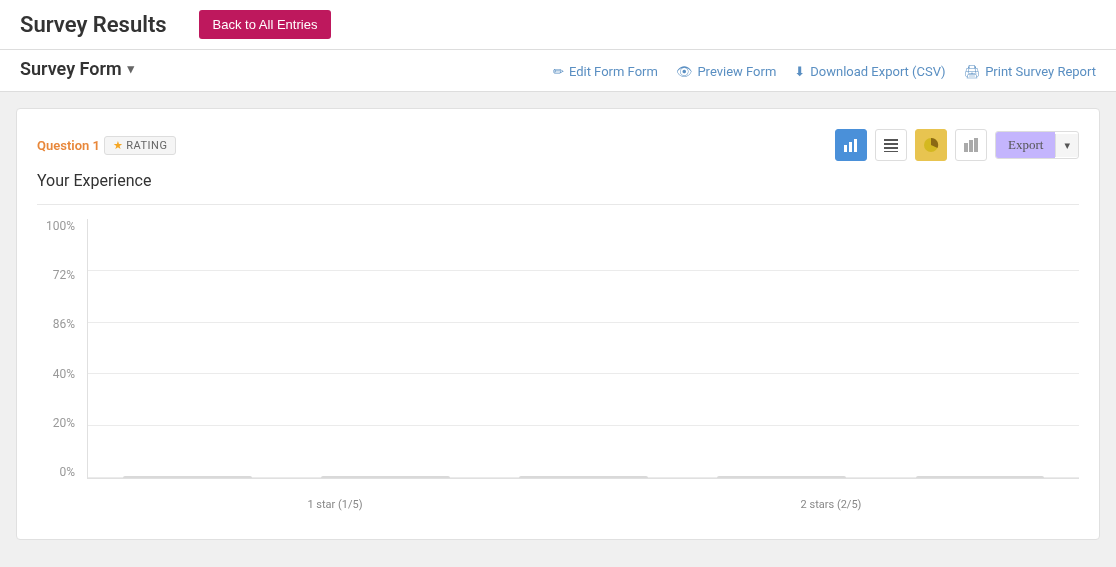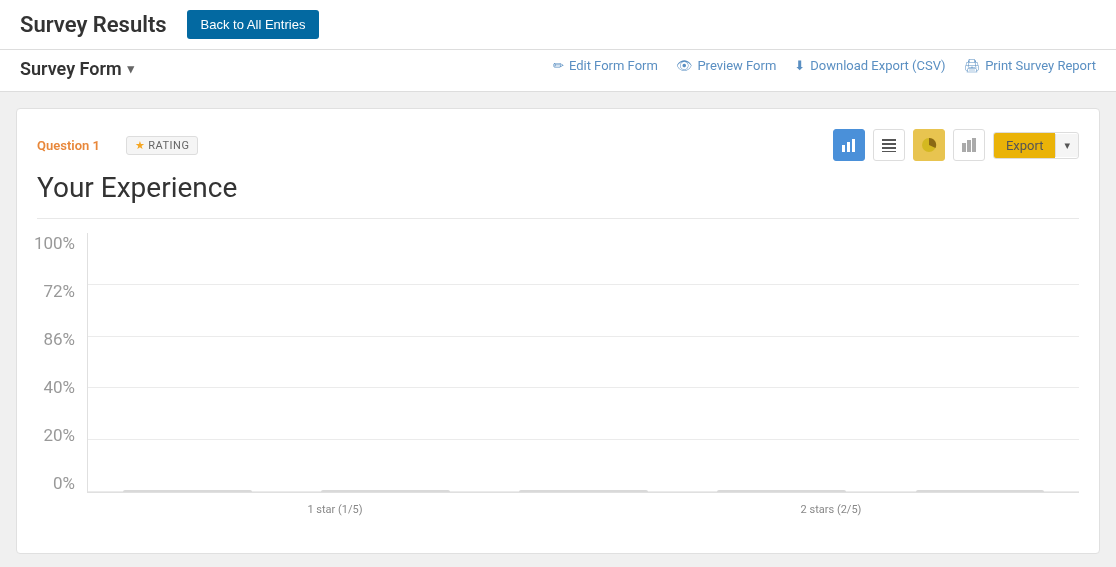--- a/index.html
+++ b/index.html
@@ -11,29 +11,29 @@
       padding: 10px 20px;
       display: flex;
       align-items: center;
       justify-content: space-between;
       border-bottom: 1px solid #ddd;
       min-height: 50px;
     }
     .top-header-left {
       display: flex;
       align-items: center;
-      gap: 20px;
+      gap: 32px;
     }
     .page-title {
       font-size: 22px;
       font-weight: 600;
       color: #333;
     }
     .back-btn {
-      background: #0369a1;
+      background: #be185d;
       color: #fff;
       border: none;
       padding: 7px 14px;
       border-radius: 3px;
       cursor: pointer;
       font-size: 13px;
       font-weight: 500;
     }
 
     
@@ -44,21 +44,21 @@
     }
     .select-form-label {
       font-size: 11px;
       color: #888;
       text-transform: uppercase;
       letter-spacing: 0.5px;
       margin-bottom: 4px;
     }
     .form-row {
       display: flex;
-      align-items: flex-start;
+      align-items: flex-end;
       justify-content: space-between;
     }
     .form-selector {
       display: flex;
       align-items: center;
       gap: 6px;
       font-size: 18px;
       font-weight: 600;
       color: #333;
       cursor: pointer;
@@ -99,21 +99,21 @@
     }
     .question-header {
       display: flex;
       align-items: center;
       justify-content: space-between;
       margin-bottom: 10px;
     }
     .question-meta {
       display: flex;
       align-items: center;
-      gap: 26px;
+      gap: 4px;
     }
     .question-num {
       font-size: 13px;
       font-weight: 600;
       color: #e8873a;
     }
     .rating-badge {
       display: flex;
       align-items: center;
       gap: 3px;
@@ -121,21 +121,21 @@
       border: 1px solid #ddd;
       border-radius: 3px;
       padding: 2px 8px;
       font-size: 11px;
       color: #666;
       text-transform: uppercase;
       letter-spacing: 0.5px;
     }
     .star-icon { color: #f5a623; font-size: 11px; }
     .question-title {
-      font-size: 28px;
+      font-size: 16px;
       font-weight: 400;
       color: #333;
       margin-bottom: 2px;
     }
     .chart-controls {
       display: flex;
       align-items: center;
       gap: 8px;
     }
     .chart-type-btn {
@@ -167,21 +167,22 @@
       display: flex;
       align-items: center;
       border: 1px solid #ddd;
       border-radius: 3px;
       overflow: hidden;
     }
     .export-label {
       padding: 5px 12px;
       font-size: 13px;
       color: #555;
-      background: #eab308;
+      background: #c4b5fd;
+      font-family: Liberation Serif, serif;
     }
     .export-arrow {
       padding: 5px 8px;
       background: #f5f5f5;
       border-left: 1px solid #ddd;
       cursor: pointer;
       font-size: 11px;
       color: #555;
     }
 
@@ -205,21 +206,21 @@
       top: 0;
       height: calc(100% - 40px);
       display: flex;
       flex-direction: column;
       justify-content: space-between;
       align-items: flex-end;
       padding-right: 8px;
       width: 46px;
     }
     .y-label {
-      font-size: 17px;
+      font-size: 12px;
       color: #999;
     }
     .chart-bars-area {
       position: absolute;
       left: 50px;
       right: 0;
       top: 0;
       bottom: 40px;
       display: flex;
       align-items: flex-end;
@@ -253,21 +254,21 @@
       border-radius: 2px 2px 0 0;
       min-height: 2px;
     }
     .x-labels {
       position: absolute;
       left: 50px;
       right: 0;
       bottom: 0;
       height: 36px;
       display: flex;
-      align-items: flex-start;
+      align-items: center;
       justify-content: space-around;
       padding-top: 6px;
     }
     .x-label {
       font-size: 11px;
       color: #888;
       text-align: center;
       flex: 1;
     }
   </style>

